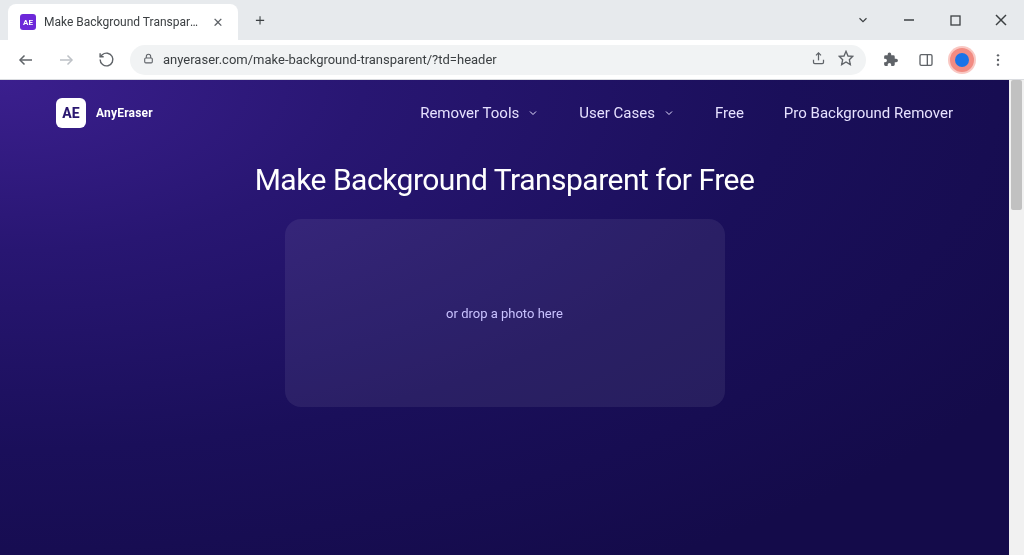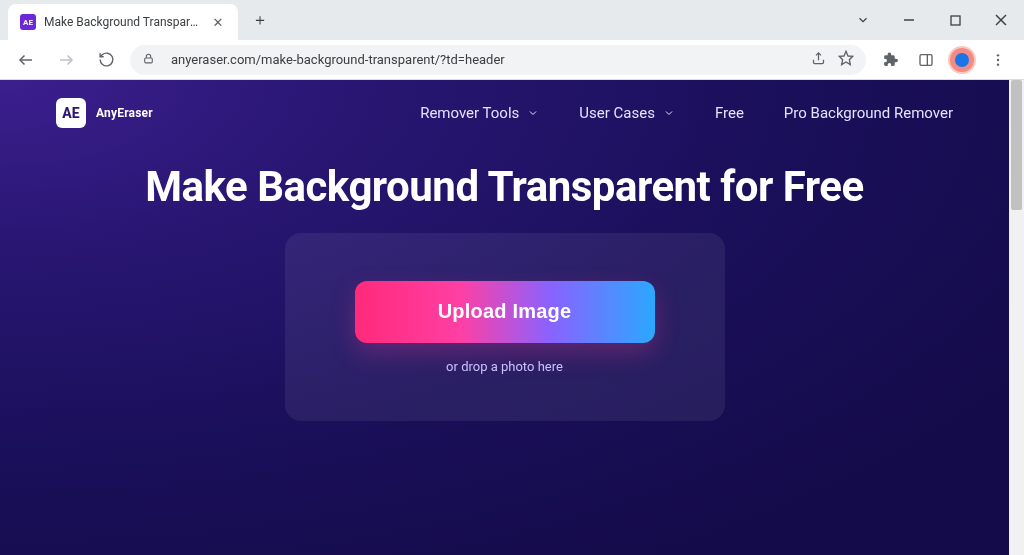--- a/index.html
+++ b/index.html
@@ -46,21 +46,21 @@
       height:40px; background:#fff; padding:0 10px;
       border-bottom:1px solid #dadce0;
     }
     .tbtn {
       width:32px; height:32px; display:flex; align-items:center; justify-content:center;
       color:#5f6368; cursor:pointer; border-radius:50%;
     }
     .tbtn.disabled { color:#bdc1c6; cursor:default; }
     .omnibox {
       flex:1; height:30px; background:#f1f3f4; border-radius:15px;
-      display:flex; align-items:center; gap:16px; padding:0 12px;
+      display:flex; align-items:center; gap:8px; padding:0 12px;
       color:#3c4043; font-size:13px;
     }
     .lock { color:#5f6368; }
     .url { flex:1; white-space:nowrap; overflow:hidden; text-overflow:ellipsis; }
     .omni-right { display:flex; align-items:center; gap:12px; color:#5f6368; }
     .right-icons { display:flex; align-items:center; gap:4px; }
     .profile-avatar {
       width:24px; height:24px; border-radius:50%;
       background:#f28b82; display:flex; align-items:center; justify-content:center;
       box-shadow: 0 0 0 2px #f9c8c3;
@@ -94,21 +94,21 @@
     }
     .brand-name { font-size:12px; font-weight:700; letter-spacing:0.2px; }
     .nav { display:flex; align-items:center; gap:40px; }
     .nav-item {
       display:flex; align-items:center; gap:8px; color:#e6e1ff;
       font-size:15px; cursor:pointer;
     }
     .chev { display:inline-flex; }
 
     .hero { text-align:center; padding: 22px 40px 0 40px; }
-    .hero-title { font-size:42px; font-weight:700; letter-spacing:-0.5px; }
+    .hero-title { font-size:30px; font-weight:400; letter-spacing:-0.5px; }
     .hero-sub { margin-top:18px; font-size:17px; color:#e8e4ff; }
 
     .upload-panel {
       margin: 22px auto 0 auto; width:440px; min-height:188px;
       background: rgba(255,255,255,0.07);
       border-radius:16px;
       display:flex; flex-direction:column; align-items:center; justify-content:center;
       gap:16px; padding:38px 20px;
     }
     .upload-button {
@@ -256,21 +256,20 @@
           <div class="nav-item">
             <span>Pro Background Remover</span>
           </div>
         </nav>
       </div>
 
       <div class="hero">
         <h1 class="hero-title">Make Background Transparent for Free</h1>
 
         <div class="upload-panel">
-          <button class="upload-button">Upload Image</button>
           <div class="drop-hint">or drop a photo here</div>
         </div>
       </div>
     </div>
 
     <div class="scrollbar">
       <div class="scrollbar-thumb"></div>
     </div>
   </div>
 </div>

